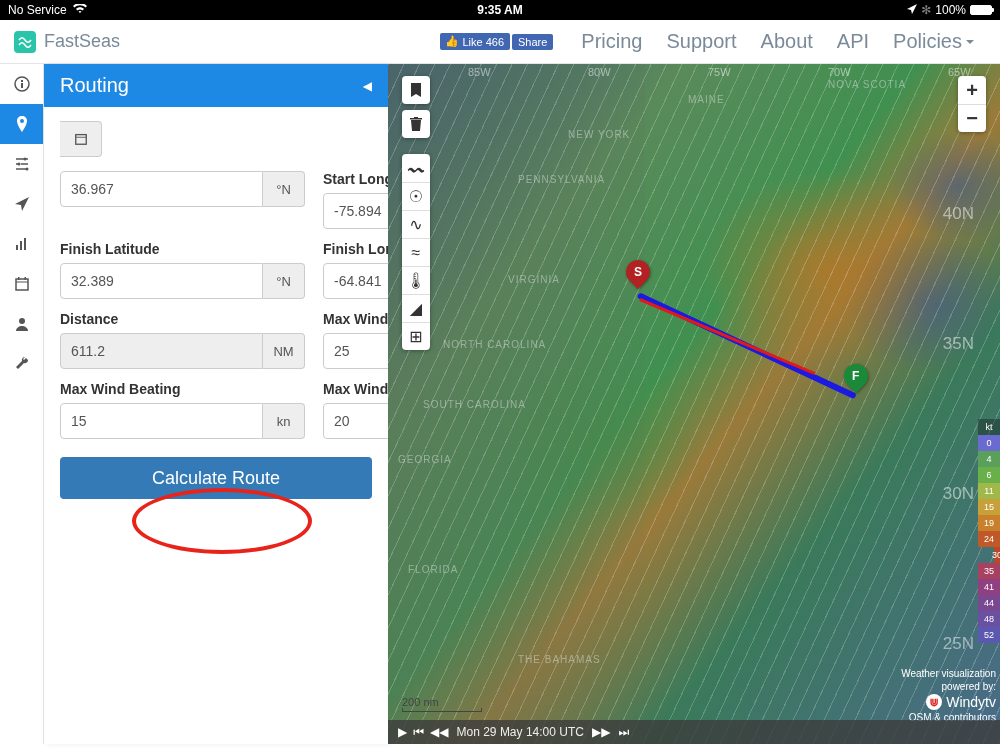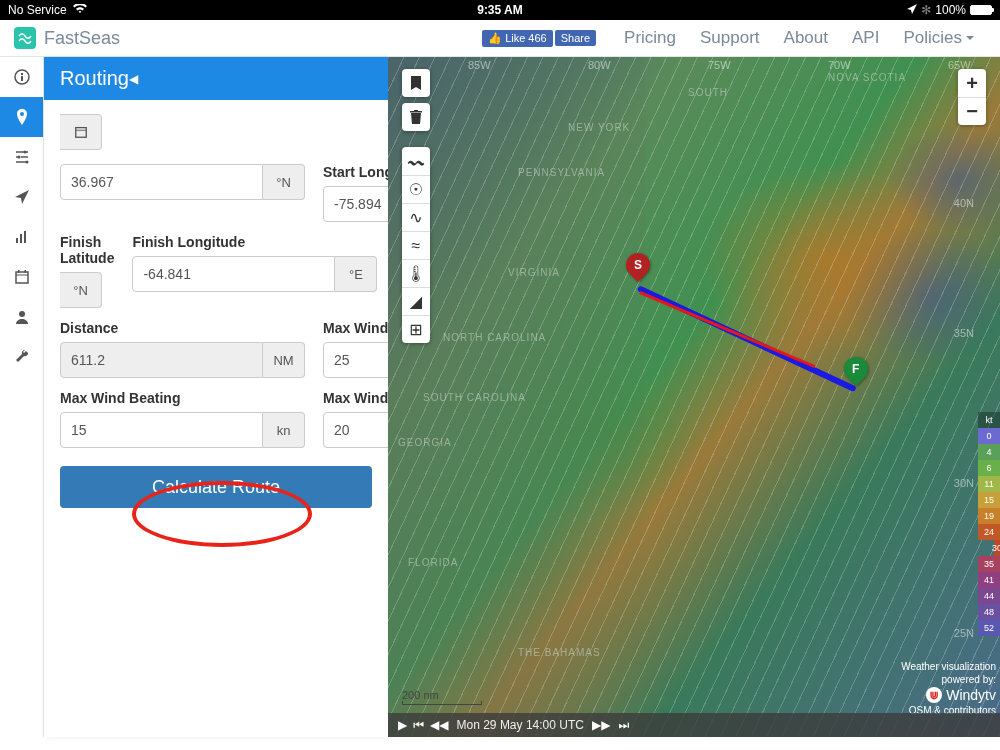--- a/index.html
+++ b/index.html
@@ -9,43 +9,43 @@
 .status-bar { height: 20px; background: #000; color: #fff; font-size: 12px; display: flex; align-items: center; padding: 0 8px; }
 .status-left { flex: 1; display: flex; align-items: center; gap: 6px; }
 .status-center { flex: 1; text-align: center; font-weight: 600; }
 .status-right { flex: 1; display: flex; justify-content: flex-end; align-items: center; gap: 4px; }
 .wifi-icon svg, .nav-arrow svg { fill: #fff; }
 .battery { width: 22px; height: 10px; border: 1px solid #fff; border-radius: 2px; position: relative; }
 .battery::after { content: ''; position: absolute; right: -3px; top: 2px; width: 2px; height: 4px; background: #fff; border-radius: 0 1px 1px 0; }
 .battery-fill { background: #fff; height: 100%; width: 100%; }
 
 
-.topnav { height: 37px; background: #fff; border-bottom: 1px solid #e5e5e5; display: flex; align-items: center; padding: 16px 14px; }
+.topnav { height: 44px; background: #fff; border-bottom: 1px solid #e5e5e5; display: flex; align-items: center; padding: 16px 14px; }
 .brand { display: flex; align-items: center; gap: 8px; color: #7a8a99; font-size: 18px; font-weight: 400; }
 .brand-logo { width: 22px; height: 22px; background: #29c4a9; border-radius: 4px; display: flex; align-items: center; justify-content: center; }
 .brand-logo svg { fill: #fff; }
 .topnav-spacer { flex: 1; }
 .fb-like { background: #4267B2; color: #fff; font-size: 11px; padding: 2px 6px; border-radius: 2px; display: flex; align-items: center; gap: 3px; margin-right: 2px; }
 .fb-share { background: #4267B2; color: #fff; font-size: 11px; padding: 2px 6px; border-radius: 2px; margin-right: 16px; }
-.nav-link { color: #7a8a99; font-size: 17px; padding: 0 12px; display: flex; align-items: center; gap: 4px; cursor: pointer; }
+.nav-link { color: #7a8a99; font-size: 20px; padding: 0 12px; display: flex; align-items: center; gap: 4px; cursor: pointer; }
 .caret-down { width: 0; height: 0; border-left: 4px solid transparent; border-right: 4px solid transparent; border-top: 4px solid #7a8a99; }
 .avatar { width: 22px; height: 22px; background: #b0855c; border-radius: 3px; margin-right: 6px; }
 
 
 .main { display: flex; height: 680px; position: relative; }
 
 
 .rail { width: 44px; background: #fff; border-right: 1px solid #e5e5e5; display: flex; flex-direction: column; }
 .rail-item { height: 40px; display: flex; align-items: center; justify-content: center; color: #555; cursor: pointer; }
 .rail-item.active { background: #1e88e5; color: #fff; }
 .rail-item svg { width: 16px; height: 16px; }
 
 
 .panel { width: 344px; background: #fff; box-shadow: 2px 0 6px rgba(0,0,0,.08); display: flex; flex-direction: column; }
-.panel-header { background: #1e88e5; color: #fff; padding: 10px 16px; font-size: 20px; display: flex; align-items: center; }
+.panel-header { background: #1e88e5; color: #fff; padding: 10px 16px; font-size: 20px; display: flex; align-items: center; justify-content: space-between; }
 .panel-header .collapse { font-size: 12px; }
 .panel-body { padding: 14px 16px; }
 .field-label { font-size: 14px; font-weight: 700; margin-bottom: 6px; color: #333; }
 .row2 { display: flex; gap: 18px; margin-bottom: 12px; }
 .col { flex: 1; }
 .input-group { display: flex; }
 .input-group input { flex: 1; height: 36px; border: 1px solid #ccc; border-radius: 4px 0 0 4px; padding: 0 10px; font-size: 14px; color: #555; min-width: 0; }
 .input-addon { height: 36px; min-width: 42px; border: 1px solid #ccc; border-left: none; border-radius: 0 4px 4px 0; background: #eee; display: flex; align-items: center; justify-content: center; font-size: 13px; color: #555; padding: 0 8px; }
 .input-full { display: flex; margin-bottom: 14px; }
 .input-full input { flex: 1; height: 36px; border: 1px solid #ccc; border-radius: 4px 0 0 4px; padding: 0 10px; font-size: 14px; color: #555; background: #eee; }
@@ -61,21 +61,21 @@
   radial-gradient(ellipse 180px 140px at 72% 30%, rgba(180,120,40,.8), transparent 70%),
   radial-gradient(ellipse 120px 100px at 88% 35%, rgba(60,90,140,.7), transparent 70%),
   radial-gradient(ellipse 100px 80px at 93% 18%, rgba(60,90,140,.6), transparent 70%),
   radial-gradient(ellipse 140px 120px at 35% 55%, rgba(70,140,70,.5), transparent 70%);
 }
 .wind-lines { position: absolute; inset: 0; opacity: .35; background-image: repeating-linear-gradient(115deg, rgba(255,255,255,.6) 0 1px, transparent 1px 14px); }
 .coast { position: absolute; left: 0; top: 0; width: 42%; height: 100%; background: linear-gradient(95deg, rgba(90,110,90,.5) 0%, rgba(90,110,90,.3) 60%, transparent 100%); }
 
 
 .lon-label { position: absolute; color: rgba(255,255,255,.5); font-size: 11px; top: 2px; }
-.lat-label { position: absolute; color: rgba(255,255,255,.5); font-size: 11px; right: 26px; }
+.lat-label { position: absolute; color: rgba(255,255,255,.5); font-size: 17px; right: 26px; }
 
 
 .map-toolbar { position: absolute; background: #fff; border-radius: 4px; box-shadow: 0 1px 4px rgba(0,0,0,.35); display: flex; flex-direction: column; }
 .map-toolbar .tb-btn { width: 28px; height: 28px; display: flex; align-items: center; justify-content: center; color: #333; cursor: pointer; }
 .map-toolbar .tb-btn + .tb-btn { border-top: 1px solid #ddd; }
 .tb-group-1 { left: 14px; top: 12px; }
 .tb-group-2 { left: 14px; top: 46px; }
 .tb-group-3 { left: 14px; top: 90px; }
 .zoom-group { right: 14px; top: 12px; }
 .zoom-group .tb-btn { font-size: 20px; font-weight: 700; }
@@ -241,20 +241,21 @@
               <input value="-75.894" style="">
               <div class="input-addon">°E</div>
             </div>
         </div>
       </div>
 
       <div class="row2">
         <div class="col">
           <div class="field-label">Finish Latitude</div>
           <div class="input-group">
+              <input value="32.389" style="">
               <div class="input-addon">°N</div>
             </div>
         </div>
         <div class="col">
           <div class="field-label">Finish Longitude</div>
           <div class="input-group">
               <input value="-64.841" style="">
               <div class="input-addon">°E</div>
             </div>
         </div>
@@ -308,27 +309,27 @@
     <span class="lon-label" style="left:200px">80W</span>
     <span class="lon-label" style="left:320px">75W</span>
     <span class="lon-label" style="left:440px">70W</span>
     <span class="lon-label" style="left:560px">65W</span>
 
     <span class="lat-label" style="top:140px">40N</span>
     <span class="lat-label" style="top:270px">35N</span>
     <span class="lat-label" style="top:420px">30N</span>
     <span class="lat-label" style="top:570px">25N</span>
 
-    <div class="state-label" style="left:300px; top:30px">SOUTH</div>
+    <div class="state-label" style="left:300px; top:30px">MAINE</div>
     <div class="state-label" style="left:180px; top:65px">NEW YORK</div>
     <div class="state-label" style="left:130px; top:110px">PENNSYLVANIA</div>
     <div class="state-label" style="left:120px; top:210px">VIRGINIA</div>
     <div class="state-label" style="left:55px; top:275px">NORTH CAROLINA</div>
     <div class="state-label" style="left:35px; top:335px">SOUTH CAROLINA</div>
-    <div class="state-label" style="left:10px; top:380px">GEORGIA</div>
+    <div class="state-label" style="left:10px; top:390px">GEORGIA</div>
     <div class="state-label" style="left:20px; top:500px">FLORIDA</div>
     <div class="state-label" style="left:130px; top:590px">THE BAHAMAS</div>
     <div class="state-label" style="left:440px; top:15px">NOVA SCOTIA</div>
 
     <div class="route-line" style="left:250px; top:228px; width:240px; transform: rotate(25deg);"></div>
     <div class="route-line-red" style="left:252px; top:234px; width:190px; transform: rotate(23deg);"></div>
 
     <div class="marker start" style="left:250px; top:228px;">
         <div class="pin">
           <span>S</span>

